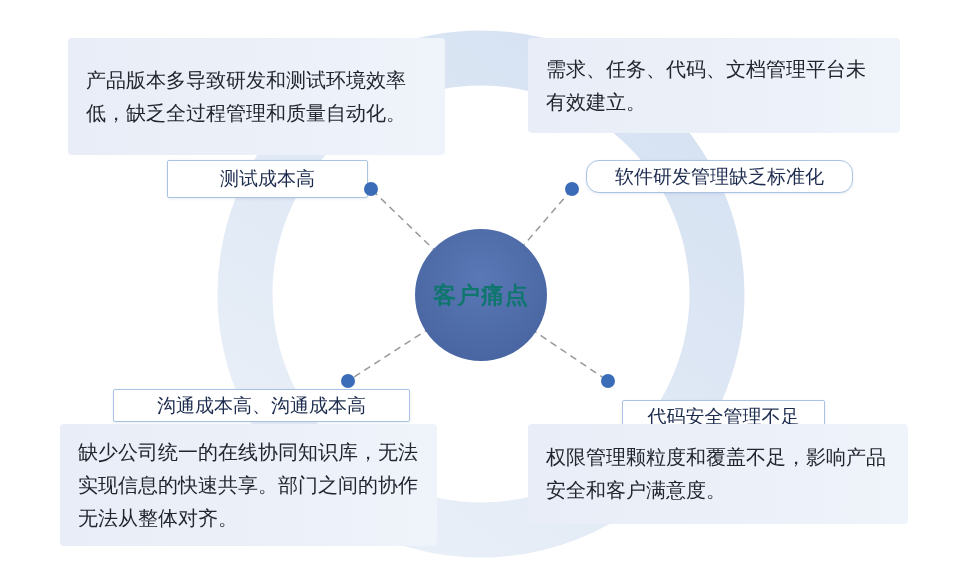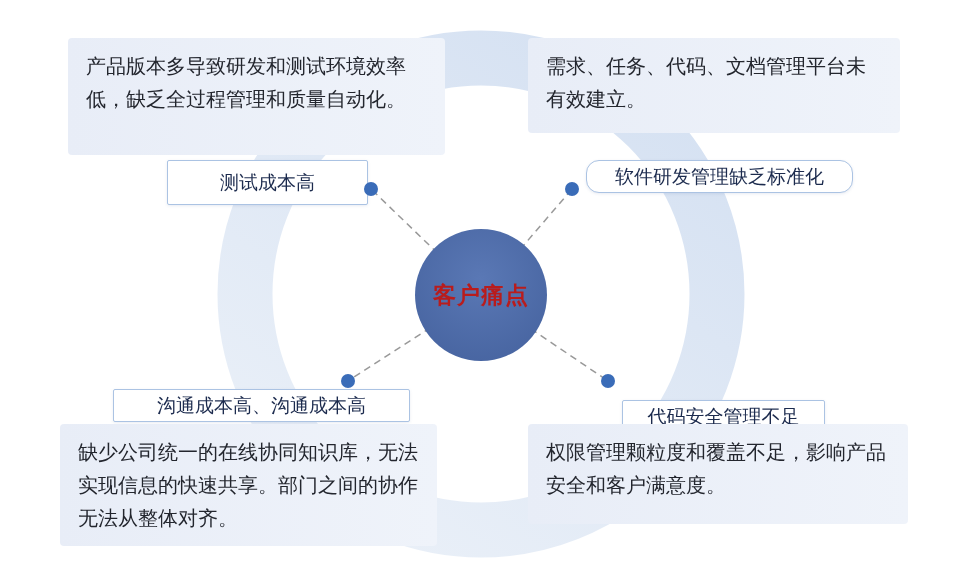--- a/index.html
+++ b/index.html
@@ -12,39 +12,39 @@
   }
   .gfx {
     position:absolute; left:0; top:0; width:962px; height:575px;
     pointer-events:none;
   }
   .gfx.under { z-index:0; }
   .boxes { position:absolute; inset:0; z-index:1; }
   .gfx.over { z-index:2; }
 
   .desc-box {
-    position:absolute; display:flex; 
+    position:absolute; display:flex; align-items:center;
     border-radius:4px;
     background:linear-gradient(90deg, var(--description-bg), var(--description-bg-light));
     color:var(--description-text);
     font-size:20px; line-height:33px; padding:12px 18px;
   }
   .label-box {
     position:absolute; display:flex; align-items:center; justify-content:center;
     background:var(--label-bg);
     border:1px solid var(--label-border);
     border-radius:2px;
     color:var(--label-text);
     font-size:19px;
     box-shadow:0 1px 3px rgba(70,99,159,0.12);
   }
   .center-label {
     position:absolute; left:415px; top:229px; width:132px; height:132px; z-index:3;
     display:flex; align-items:center; justify-content:center;
-    color:#b91c1c; font-size:23px; font-weight:bold; letter-spacing:1px;
+    color:#0f766e; font-size:23px; font-weight:bold; letter-spacing:1px;
   }
 </style>
 </head>
 <body>
 
 <div class="canvas">
 
   <svg class="gfx under" viewBox="0 0 962 575" aria-hidden="true">
     <defs>
       <linearGradient id="ringGrad" x1="85%" y1="0%" x2="15%" y2="100%">
@@ -54,21 +54,21 @@
     </defs>
     <circle cx="481" cy="294" r="236" fill="none" stroke="url(#ringGrad)" stroke-width="55"></circle>
   </svg>
 
   <div class="boxes">
 
     <section>
       <div class="desc-box" style="left:68px; top:38px; width:377px; height:117px;">
         <p>产品版本多导致研发和测试环境效率低，缺乏全过程管理和质量自动化。</p>
       </div>
-      <div class="label-box" style="left:167px; top:160px; width:201px; height:45px;">
+      <div class="label-box" style="left:167px; top:160px; width:201px; height:38px;">
         <span>测试成本高</span>
       </div>
     </section>
 
     <section>
       <div class="desc-box" style="left:528px; top:38px; width:372px; height:95px;">
         <p>需求、任务、代码、文档管理平台未有效建立。</p>
       </div>
       <div class="label-box" style="left:586px; top:160px; width:267px; height:33px;border-radius:13px;">
         <span>软件研发管理缺乏标准化</span>

